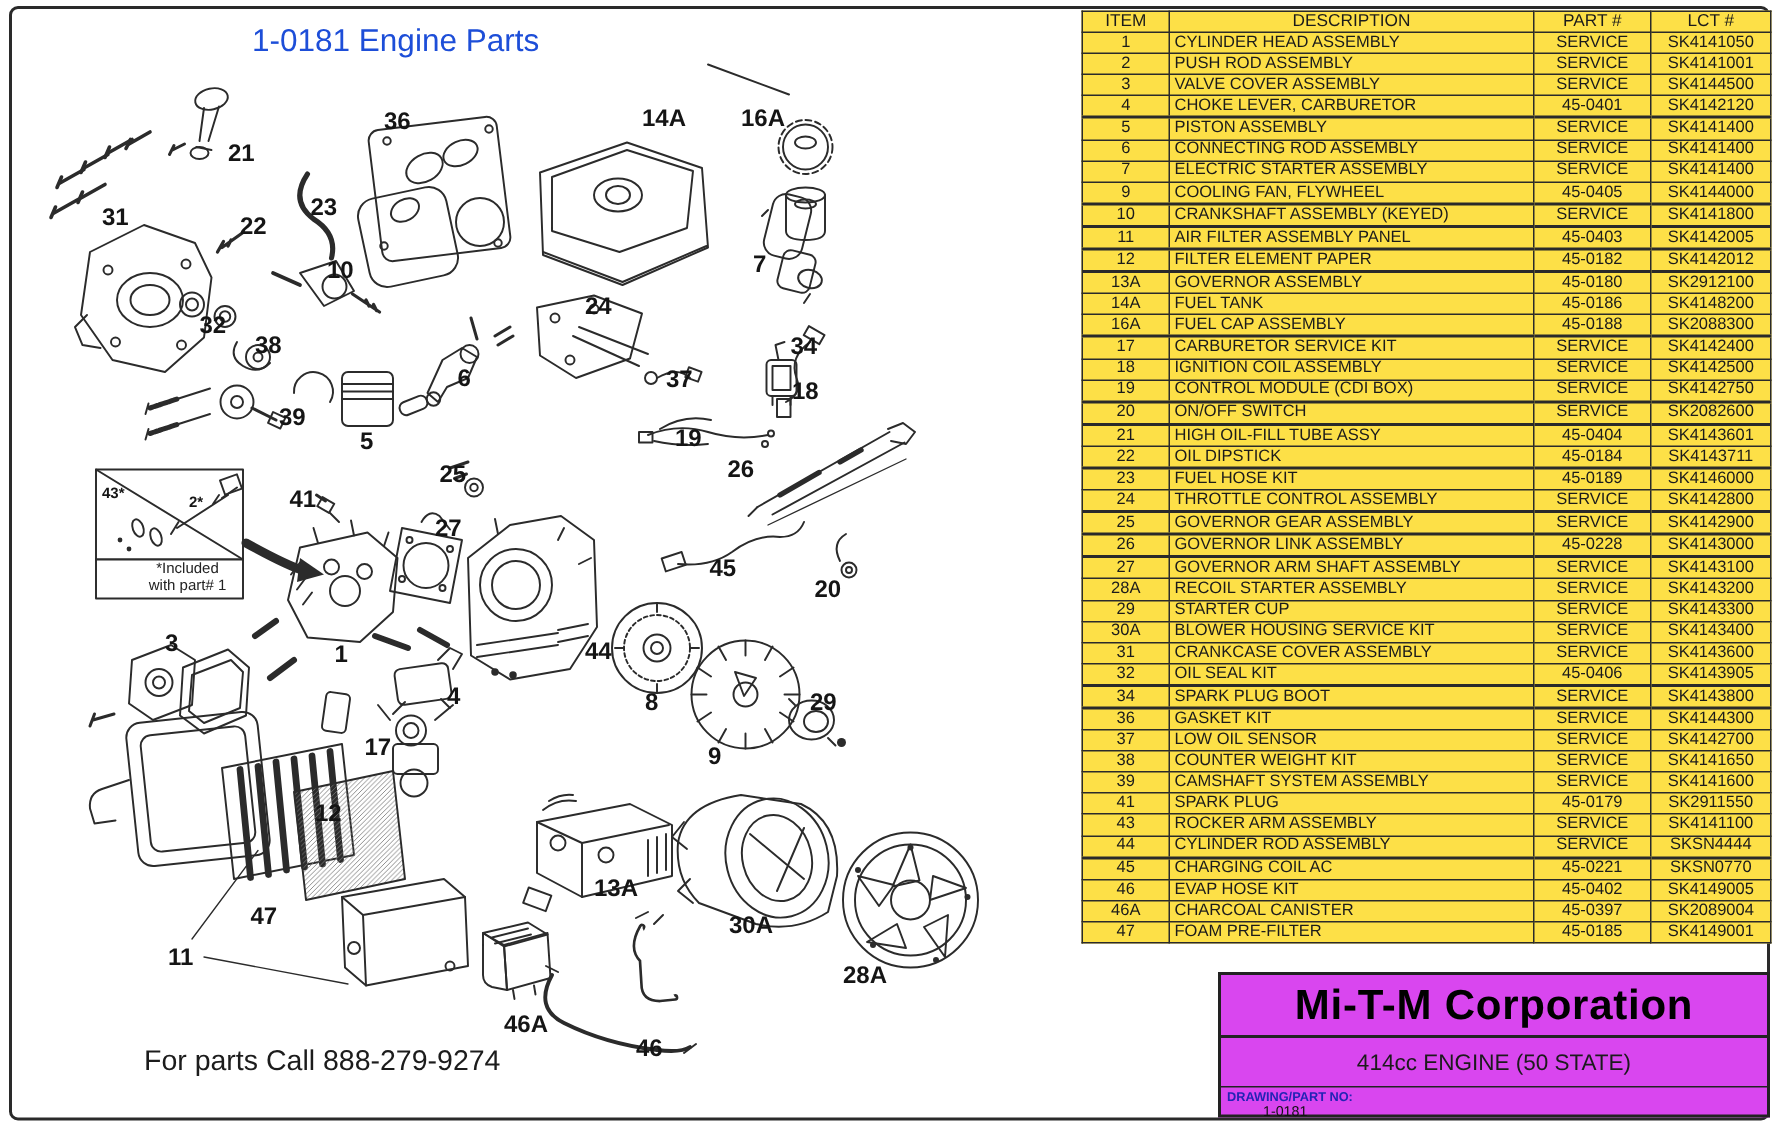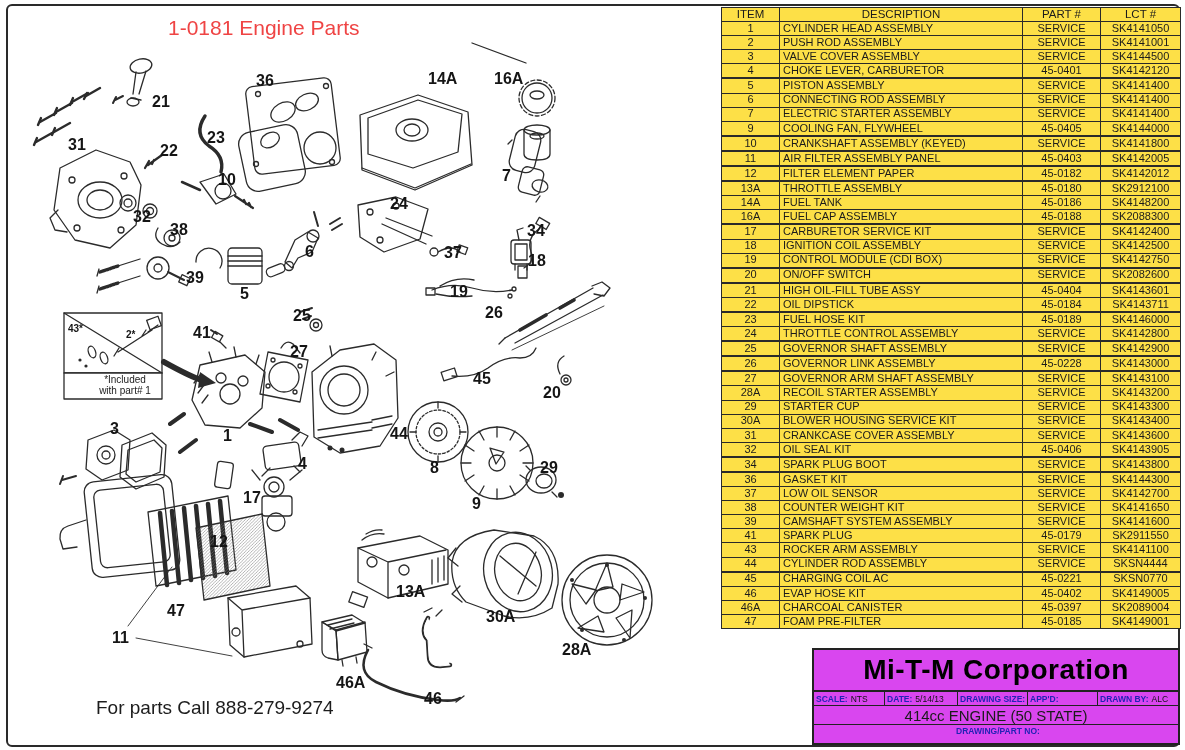--- a/index.html
+++ b/index.html
@@ -1,20 +1,20 @@
 <!DOCTYPE html>
 <html><head>
 <meta charset="utf-8">
 <style>
   html,body{margin:0;padding:0;background:#fff;}
   .page{position:relative;width:1185px;height:750px;background:#fff;overflow:hidden;
         font-family:"Liberation Sans",sans-serif;color:#111;}
   .page-border{position:absolute;left:6px;top:4px;width:1170px;height:739px;
         border:2px solid #2a2a2a;border-radius:6px;}
-  .diagram-title{position:absolute;left:168px;top:16px;font-size:21px;color:#ef4444;}
+  .diagram-title{position:absolute;left:168px;top:16px;font-size:21px;color:#1d4ed8;}
   .phone-note{position:absolute;left:96px;top:697px;font-size:19px;color:#1c1c1c;}
   .inset-caption{position:absolute;left:66px;top:374px;width:118px;text-align:center;
         font-size:10px;line-height:11px;color:#222;}
   svg.diagram{position:absolute;left:0;top:0;}
   svg .ln{stroke:#2b2b2b;fill:none;stroke-width:1.3;stroke-linecap:round;stroke-linejoin:round;}
   svg .fw{fill:#fff;}
   svg .dk{fill:#2b2b2b;stroke:none;}
   svg .callout{font-family:"Liberation Sans",sans-serif;font-weight:600;fill:#151515;}
 
   
@@ -33,21 +33,21 @@
   .tb-company{height:40px;display:flex;align-items:center;justify-content:center;
         font-size:28px;font-weight:bold;letter-spacing:0.5px;border-bottom:2px solid #222;color:#000;}
   .tb-fields{height:13px;display:flex;border-bottom:1px solid #222;font-size:8.5px;align-items:stretch;}
   .tb-field{border-right:1px solid #222;display:flex;align-items:center;padding-left:2px;
         overflow:hidden;white-space:nowrap;box-sizing:border-box;}
   .tb-field:last-child{border-right:none;}
   .tb-label{color:#2323b5;font-weight:bold;}
   .tb-value{color:#111;margin-left:3px;}
   .tb-title{flex:1;display:flex;align-items:center;justify-content:center;
         font-size:15px;color:#1b1b1b;border-bottom:1.5px solid #222;}
-  .tb-partno{height:17px;padding:1px 0 0 4px;font-size:8.5px;text-align:center;}
+  .tb-partno{height:17px;padding:1px 0 0 4px;font-size:8.5px;}
   .tb-partno .tb-value{display:block;margin-left:24px;font-size:9.5px;color:#111;}
 </style>
 </head>
 <body>
 
 <div class="page">
   <div class="page-border"></div>
 
   <svg class="diagram" width="720" height="750" viewBox="0 0 720 750">
     <g class="ln">
@@ -525,21 +525,21 @@
           <td class="c">SK4142005</td>
         </tr>
         <tr class="grp">
           <td class="c">12</td>
           <td>FILTER ELEMENT PAPER</td>
           <td class="c">45-0182</td>
           <td class="c">SK4142012</td>
         </tr>
         <tr class="grp">
           <td class="c">13A</td>
-          <td>THROTTLE ASSEMBLY</td>
+          <td>GOVERNOR ASSEMBLY</td>
           <td class="c">45-0180</td>
           <td class="c">SK2912100</td>
         </tr>
         <tr>
           <td class="c">14A</td>
           <td>FUEL TANK</td>
           <td class="c">45-0186</td>
           <td class="c">SK4148200</td>
         </tr>
         <tr>
@@ -591,21 +591,21 @@
           <td class="c">SK4146000</td>
         </tr>
         <tr>
           <td class="c">24</td>
           <td>THROTTLE CONTROL ASSEMBLY</td>
           <td class="c">SERVICE</td>
           <td class="c">SK4142800</td>
         </tr>
         <tr class="grp">
           <td class="c">25</td>
-          <td>GOVERNOR SHAFT ASSEMBLY</td>
+          <td>GOVERNOR GEAR ASSEMBLY</td>
           <td class="c">SERVICE</td>
           <td class="c">SK4142900</td>
         </tr>
         <tr class="grp">
           <td class="c">26</td>
           <td>GOVERNOR LINK ASSEMBLY</td>
           <td class="c">45-0228</td>
           <td class="c">SK4143000</td>
         </tr>
         <tr class="grp">
@@ -714,39 +714,19 @@
           <td class="c">47</td>
           <td>FOAM PRE-FILTER</td>
           <td class="c">45-0185</td>
           <td class="c">SK4149001</td>
         </tr>
       </tbody>
   </table>
 
   <div class="titleblock">
     <div class="tb-company">Mi-T-M Corporation</div>
-    <div class="tb-fields">
-        <div class="tb-field" style="width: 71px;">
-          <span class="tb-label">SCALE:</span>
-          <span class="tb-value">NTS</span>
-        </div>
-        <div class="tb-field" style="width: 73px;">
-          <span class="tb-label">DATE:</span>
-          <span class="tb-value">5/14/13</span>
-        </div>
-        <div class="tb-field" style="width: 70px;">
-          <span class="tb-label">DRAWING SIZE:</span>
-        </div>
-        <div class="tb-field" style="width: 70px;">
-          <span class="tb-label">APP'D:</span>
-          <span class="tb-value"></span>
-        </div>
-        <div class="tb-field" style="width: 80px;">
-          <span class="tb-label">DRAWN BY:</span>
-          <span class="tb-value">ALC</span>
-        </div>
-      </div>
     <div class="tb-title">414cc ENGINE (50 STATE)</div>
     <div class="tb-partno">
       <span class="tb-label">DRAWING/PART NO:</span>
+      <span class="tb-value">1-0181</span>
     </div>
   </div>
 </div>
 
 </body></html>

